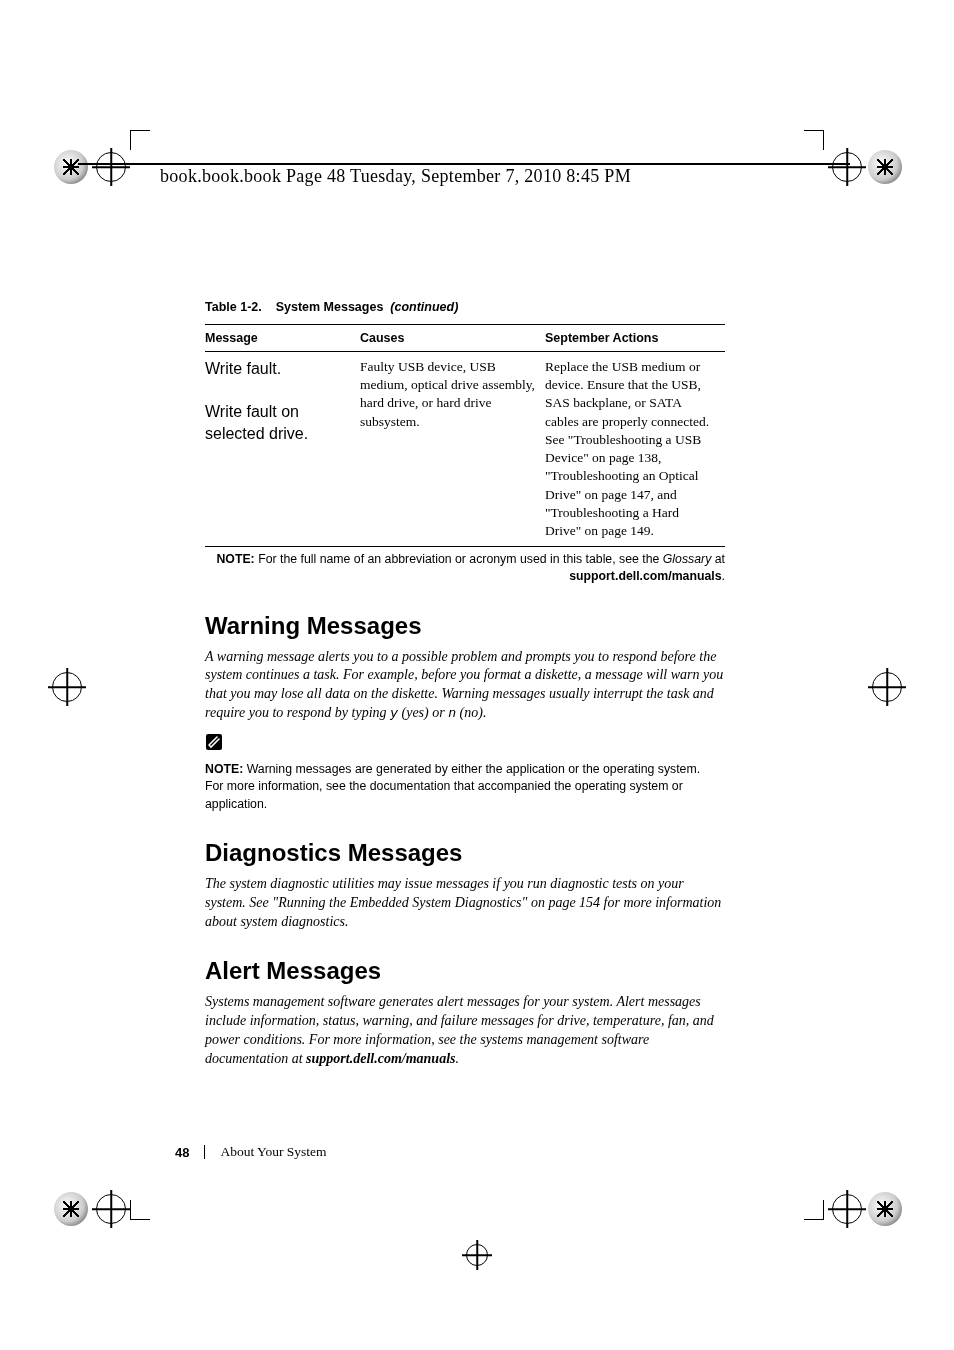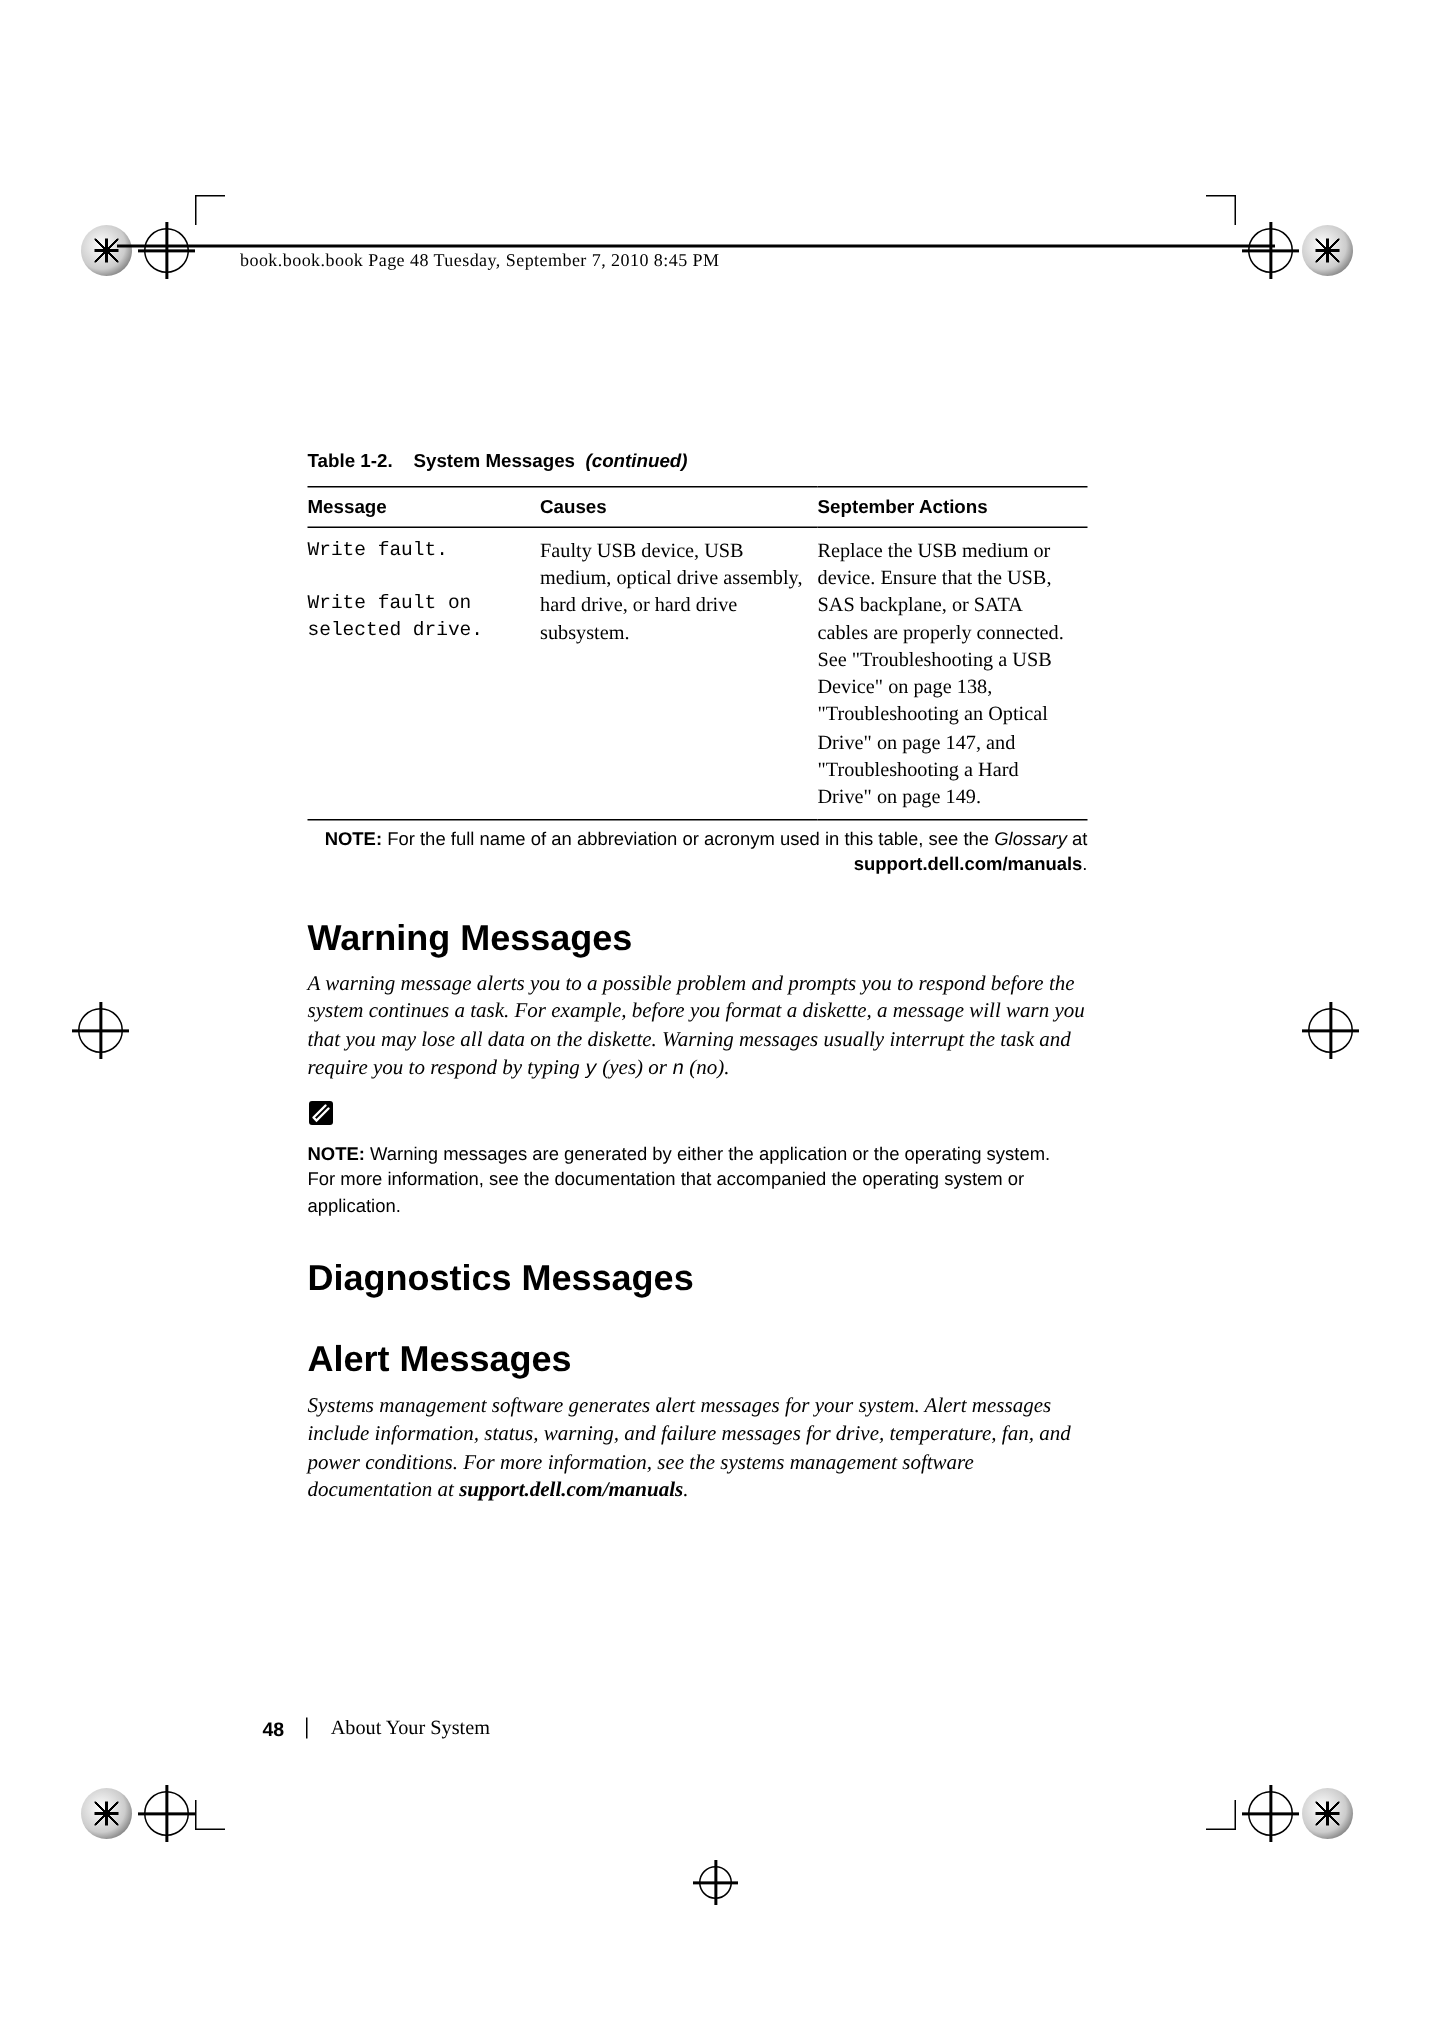--- a/index.html
+++ b/index.html
@@ -71,21 +71,21 @@
   .crop-corner.tl { top:0; left:0; border-top-width:1.5px; border-left-width:1.5px; }
   .crop-corner.tr { top:0; right:0; border-top-width:1.5px; border-right-width:1.5px; }
   .crop-corner.bl { bottom:0; left:0; border-bottom-width:1.5px; border-left-width:1.5px; }
   .crop-corner.br { bottom:0; right:0; border-bottom-width:1.5px; border-right-width:1.5px; }
   .hline-top {
     position:absolute; top:163px; left:78px; right:104px; height:1.5px; background:#000;
   }
   .header-text {
     position:absolute; top:166px; left:160px;
     font-family: Georgia, serif;
-    font-size: 12px;
+    font-size: 18px;
     letter-spacing: .3px;
   }
   .content {
     position:absolute;
     left:205px; top:300px; width:520px;
     font-size:14.2px;
   }
   .table-caption {
     font-family: Arial, Helvetica, sans-serif;
     font-weight: bold;
@@ -107,22 +107,22 @@
     border-bottom: 1px solid #000;
   }
   table.sm td {
     vertical-align: top;
     padding: 6px 10px 6px 0;
     border-bottom: 1.5px solid #000;
     line-height: 1.35;
   }
   table.sm td.msg-col {
     width: 155px;
-    font-family: Liberation Mono, monospace;
-    font-size: 13px;
+    font-family: Liberation Sans, sans-serif;
+    font-size: 16px;
     white-space: pre-line;
   }
   table.sm td.cause-col { width: 185px; font-family: Georgia, serif; }
   table.sm td.corr-col  { font-family: Georgia, serif; }
   .table-note {
     font-family: Arial, Helvetica, sans-serif;
     font-size: 12.3px;
     line-height: 1.4;
     margin-top: 4px;
     text-align: right;
@@ -277,20 +277,21 @@
         <rect x="1" y="1" width="16" height="16" rx="2" fill="#000"></rect>
         <path d="M4 12 L12 4 M4 12 L6 14 L14 6" stroke="#fff" stroke-width="1.6" fill="none" stroke-linecap="round"></path>
       </svg>
     </div>
     <div class="note-text">
       <span class="bold">NOTE: </span><span>Warning messages are generated by either the application or the operating system. For more information, see the documentation that accompanied the operating system or application.</span>
     </div>
   </div>
 
   <h2 class="section">Diagnostics Messages</h2>
+  <p class="body">The system diagnostic utilities may issue messages if you run diagnostic tests on your system. See "Running the Embedded System Diagnostics" on page 154 for more information about system diagnostics.</p>
 
   <h2 class="section">Alert Messages</h2>
   <p class="body">
     <span>Systems management software generates alert messages for your system. Alert messages include information, status, warning, and failure messages for drive, temperature, fan, and power conditions. For more information, see the systems management software documentation at </span><strong>support.dell.com/manuals</strong><span>.</span>
   </p>
 
 </div>
 
 <div class="footer">
   <span class="pnum">48</span>

